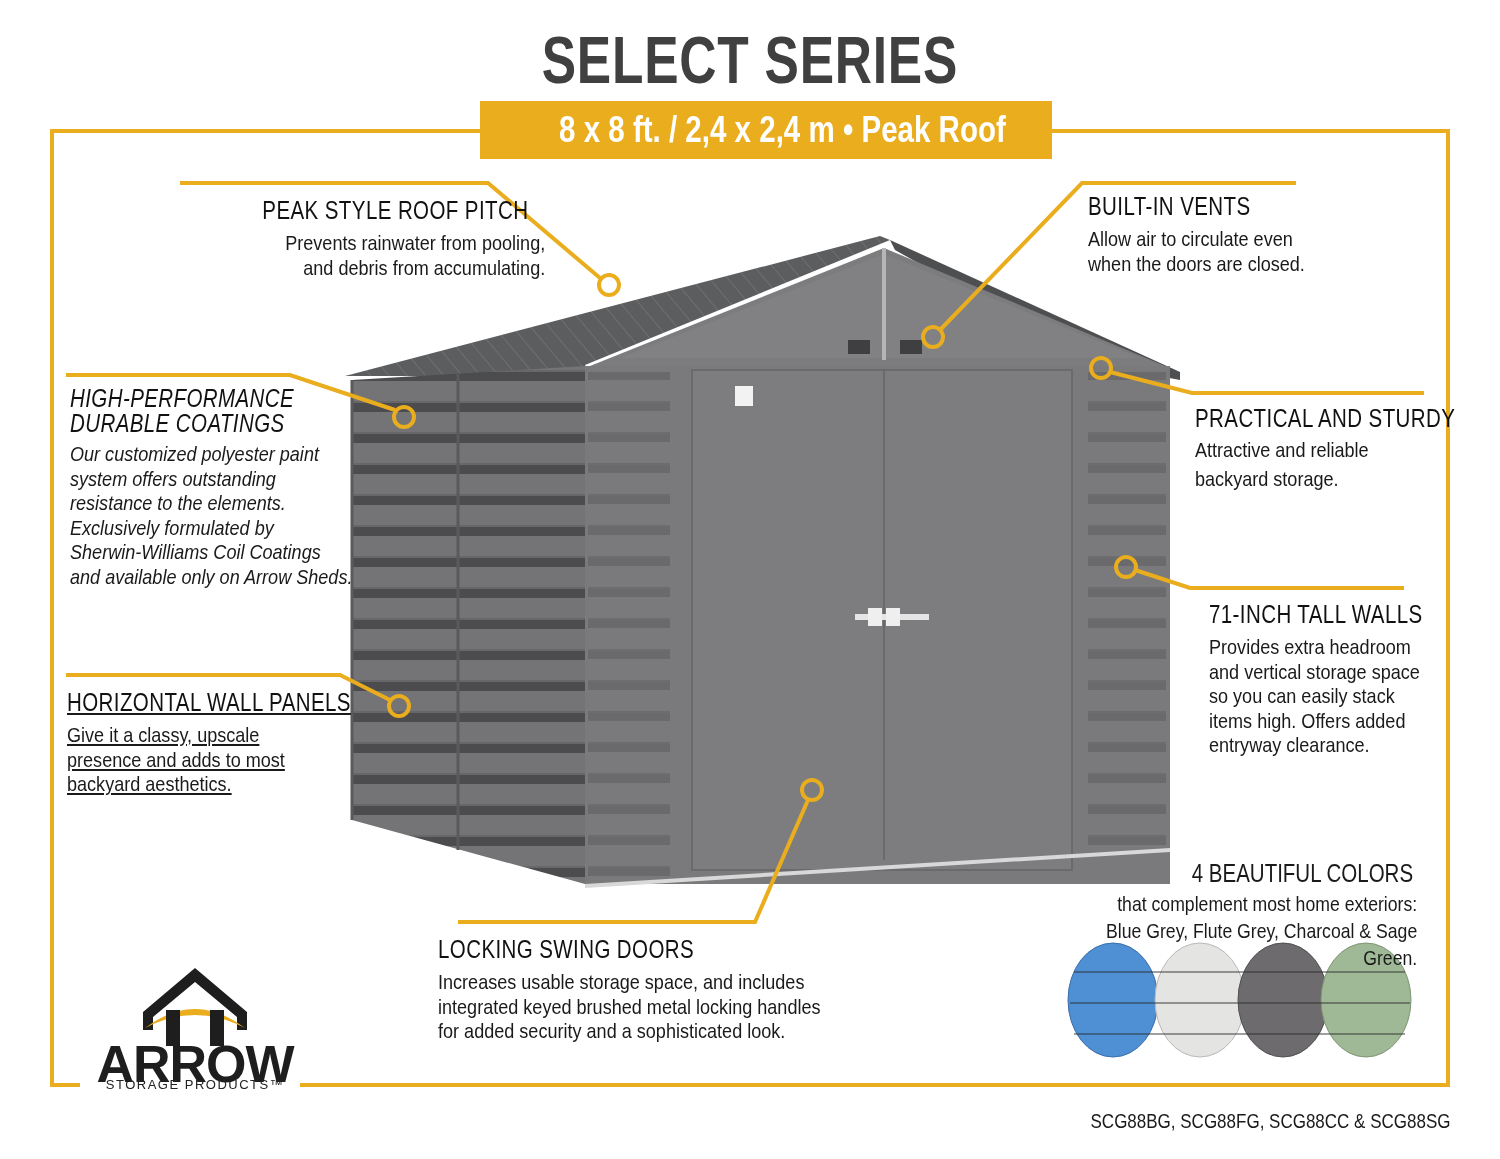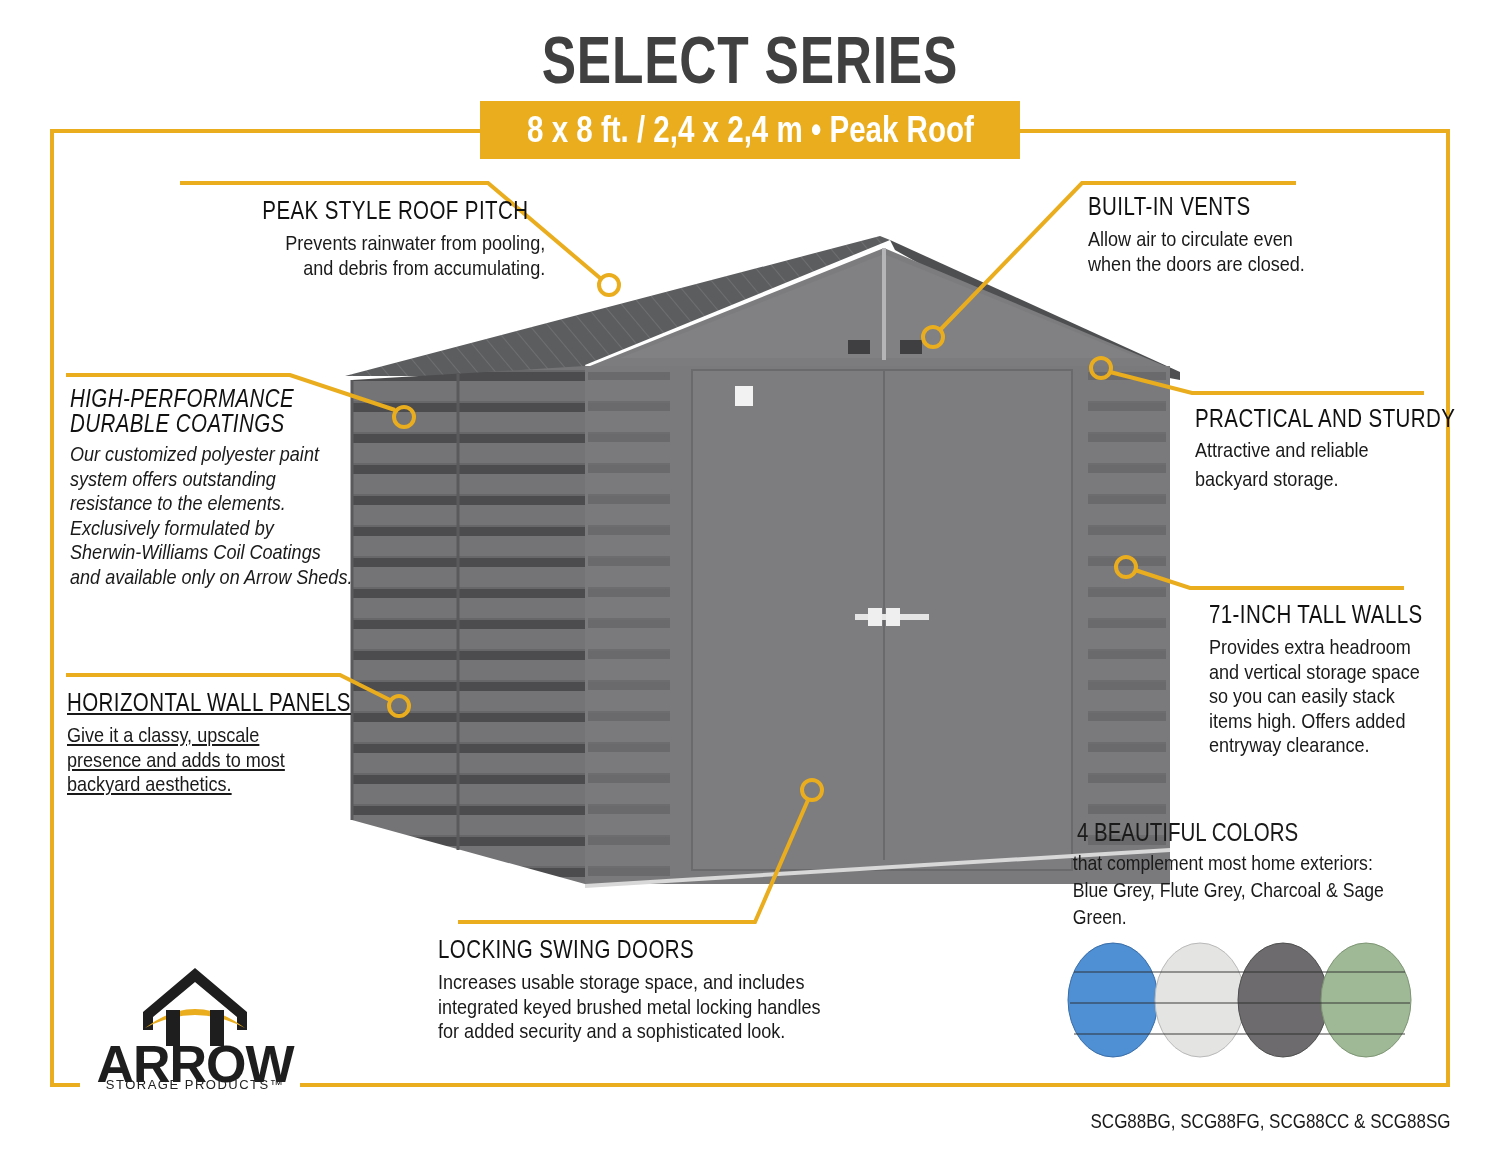--- a/index.html
+++ b/index.html
@@ -1,32 +1,32 @@
 <!DOCTYPE html>
 <html><head>
 <meta charset="utf-8">
 <style>
   html, body { margin:0; padding:0; background:#ffffff; }
   body { width:1500px; height:1159px; position:relative; overflow:hidden;
          font-family: "Liberation Sans", "DejaVu Sans", sans-serif; color:#1a1a1a; }
   .title { position:absolute; left:0; width:1500px; top:22px; text-align:center;
            font-size:66px; font-weight:bold; letter-spacing:1px; color:#404040; }
   .banner { position:absolute; left:480px; top:101px; width:540px; height:58px; background:#e9ad1e;
-            display:flex; align-items:center; justify-content:center; }
+            display:flex; align-items:center; justify-content:center;padding-left:32px; }
   .banner span { color:#ffffff; font-size:36px; font-weight:bold; letter-spacing:0px; white-space:nowrap;
                  transform:scaleX(0.82); display:inline-block; }
   .frame-line { position:absolute; background:#e9ad1e; }
   .feat { position:absolute; }
   .feat h3 { margin:0; font-size:25px; font-weight:normal; color:#111; letter-spacing:0.5px; white-space:nowrap;
              transform:scaleX(0.82); transform-origin:left top; }
   .feat p { margin:6px 0 0 0; font-size:21px; line-height:24.5px; color:#1a1a1a; white-space:pre-line;
             transform:scaleX(0.86); transform-origin:left top; width:420px; }
   .codes { position:absolute; right:50px; top:1110px; font-size:20px; color:#1a1a1a; white-space:nowrap;
            transform:scaleX(0.85); transform-origin:right top; }
-  .colors-head { position:absolute; left:1040px; width:410px; top:818px; text-align:left; }
+  .colors-head { position:absolute; left:1040px; width:410px; top:859px; text-align:right; }
   .colors-head h3 { margin:0; font-size:25px; font-weight:normal; transform:scaleX(0.82); }
   .colors-head p { margin:2px 0 0 0; font-size:21px; line-height:27px; white-space:pre-line; transform:scaleX(0.84); }
   .logo { position:absolute; left:80px; top:966px; width:230px; height:150px; text-align:center; }
   .logo .word { position:absolute; left:0; width:230px; top:68px; font-size:52px; font-weight:bold; color:#1e1e1e; letter-spacing:-1px; }
   .logo .sub { position:absolute; left:0; width:230px; top:111px; font-size:13px; color:#222; letter-spacing:1.5px; }
   svg { position:absolute; left:0; top:0; }
 </style>
 </head>
 <body>
 

